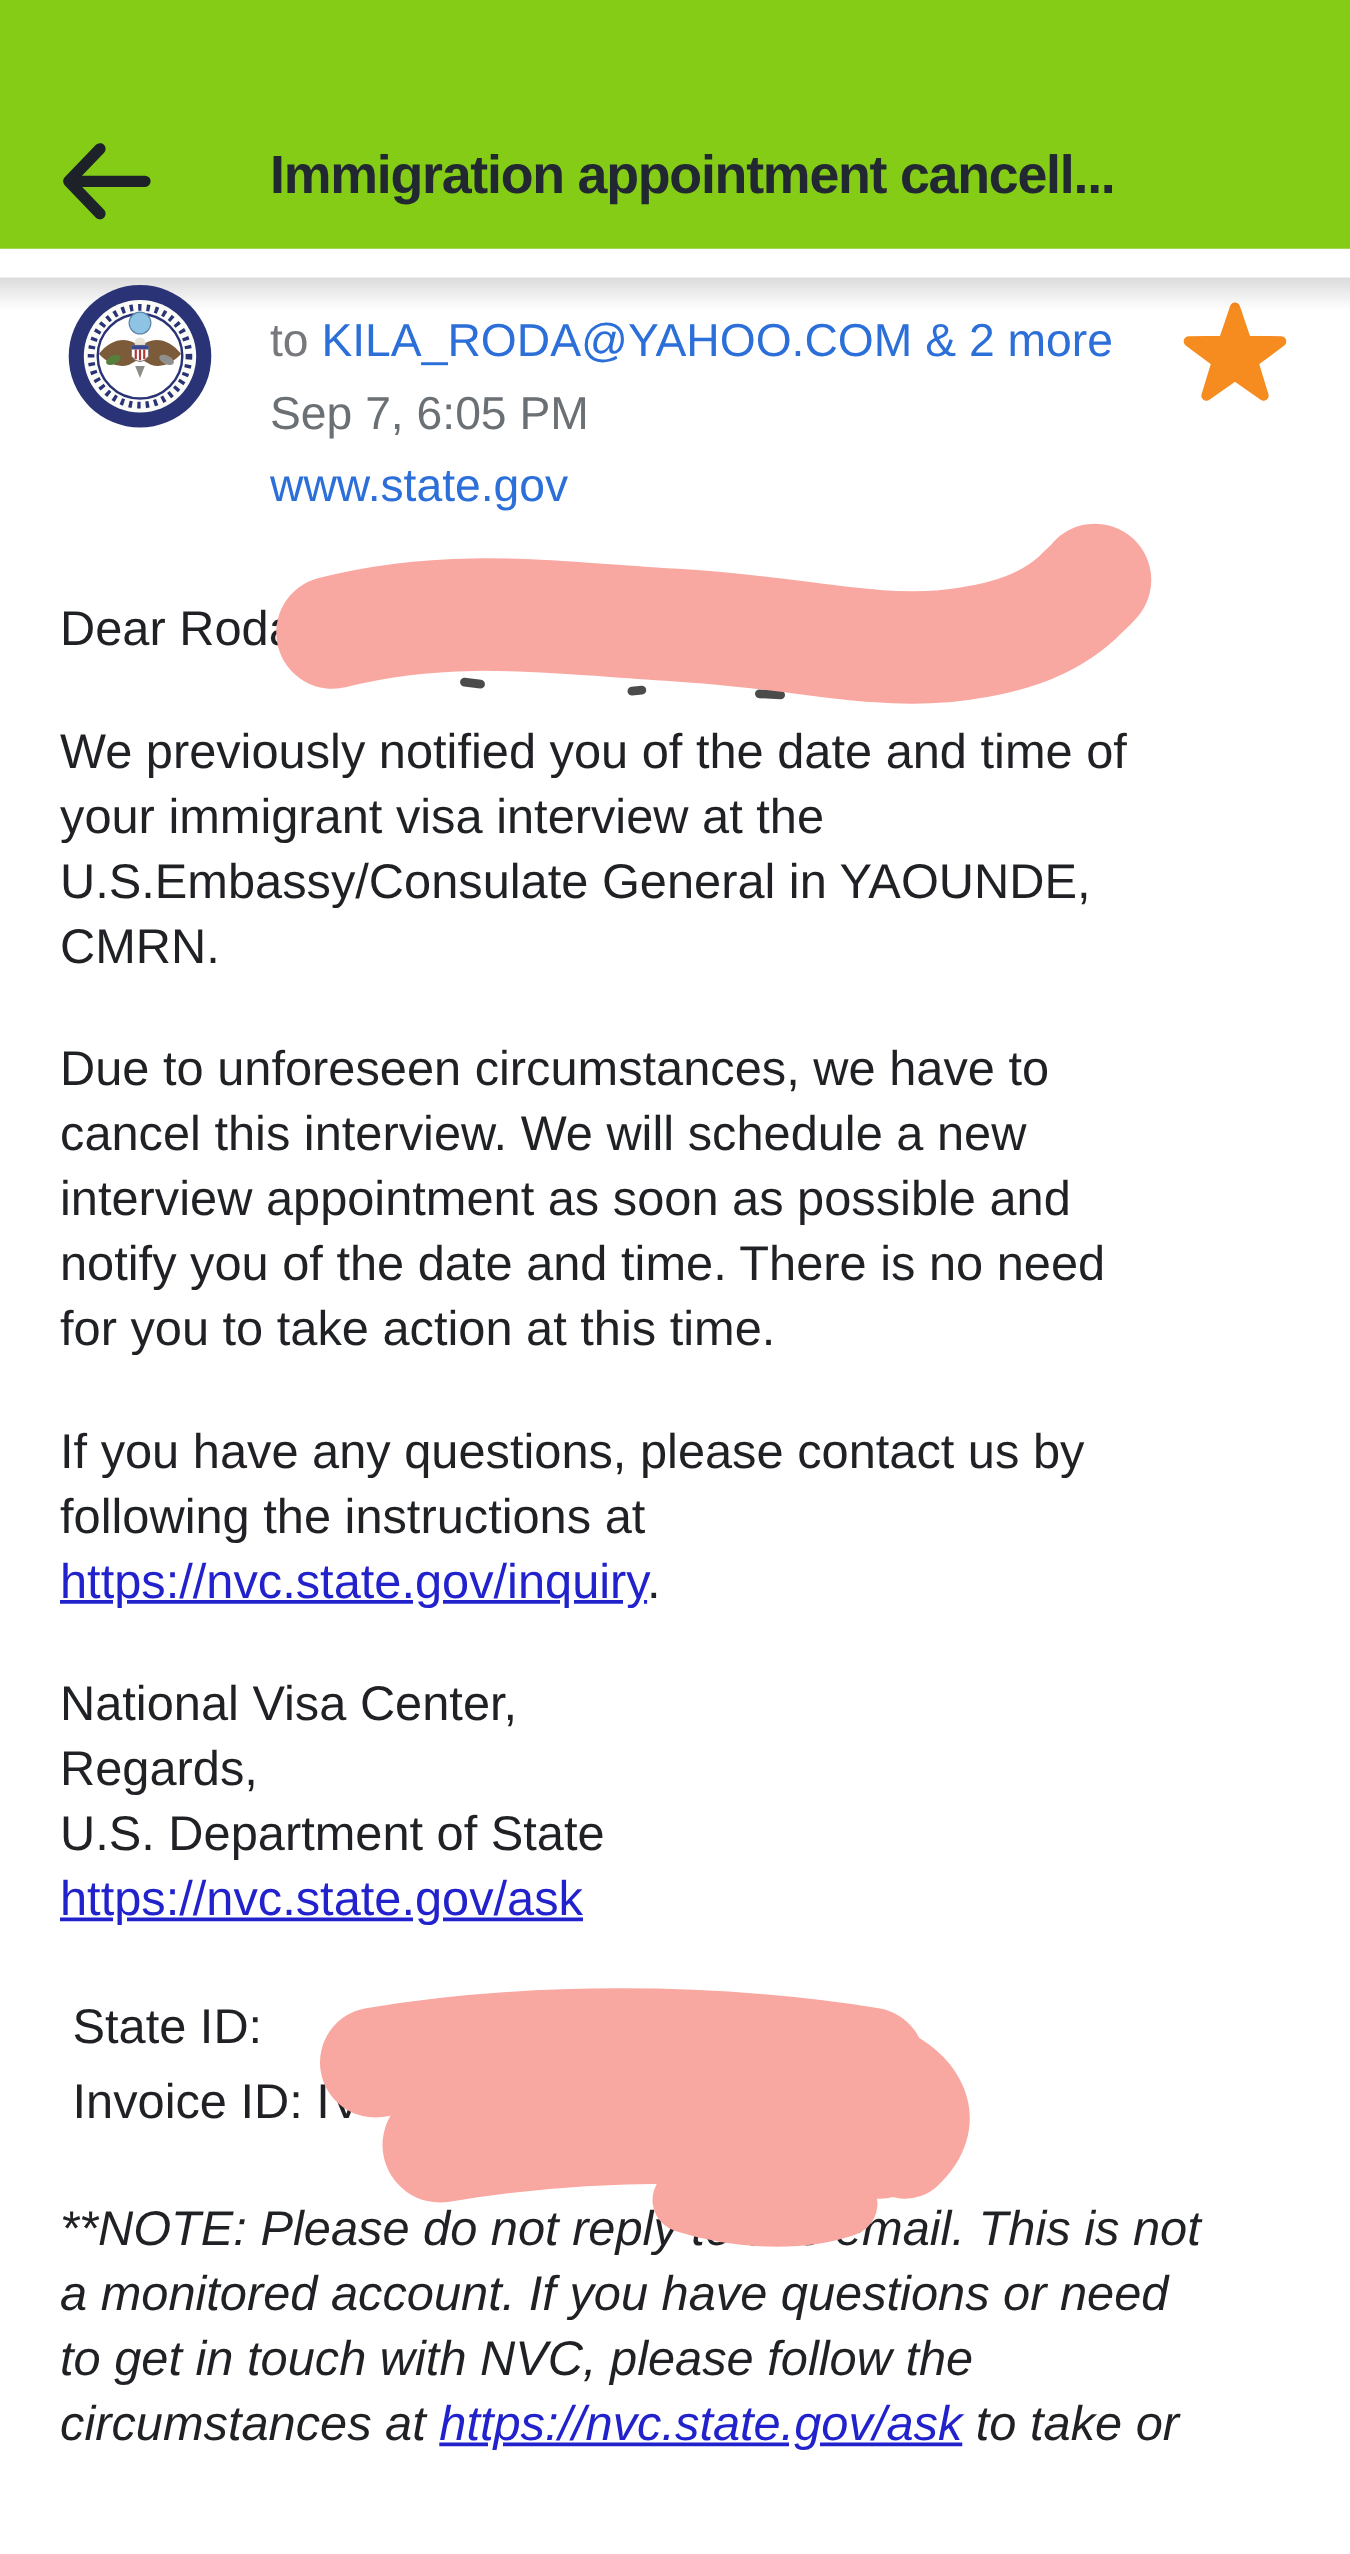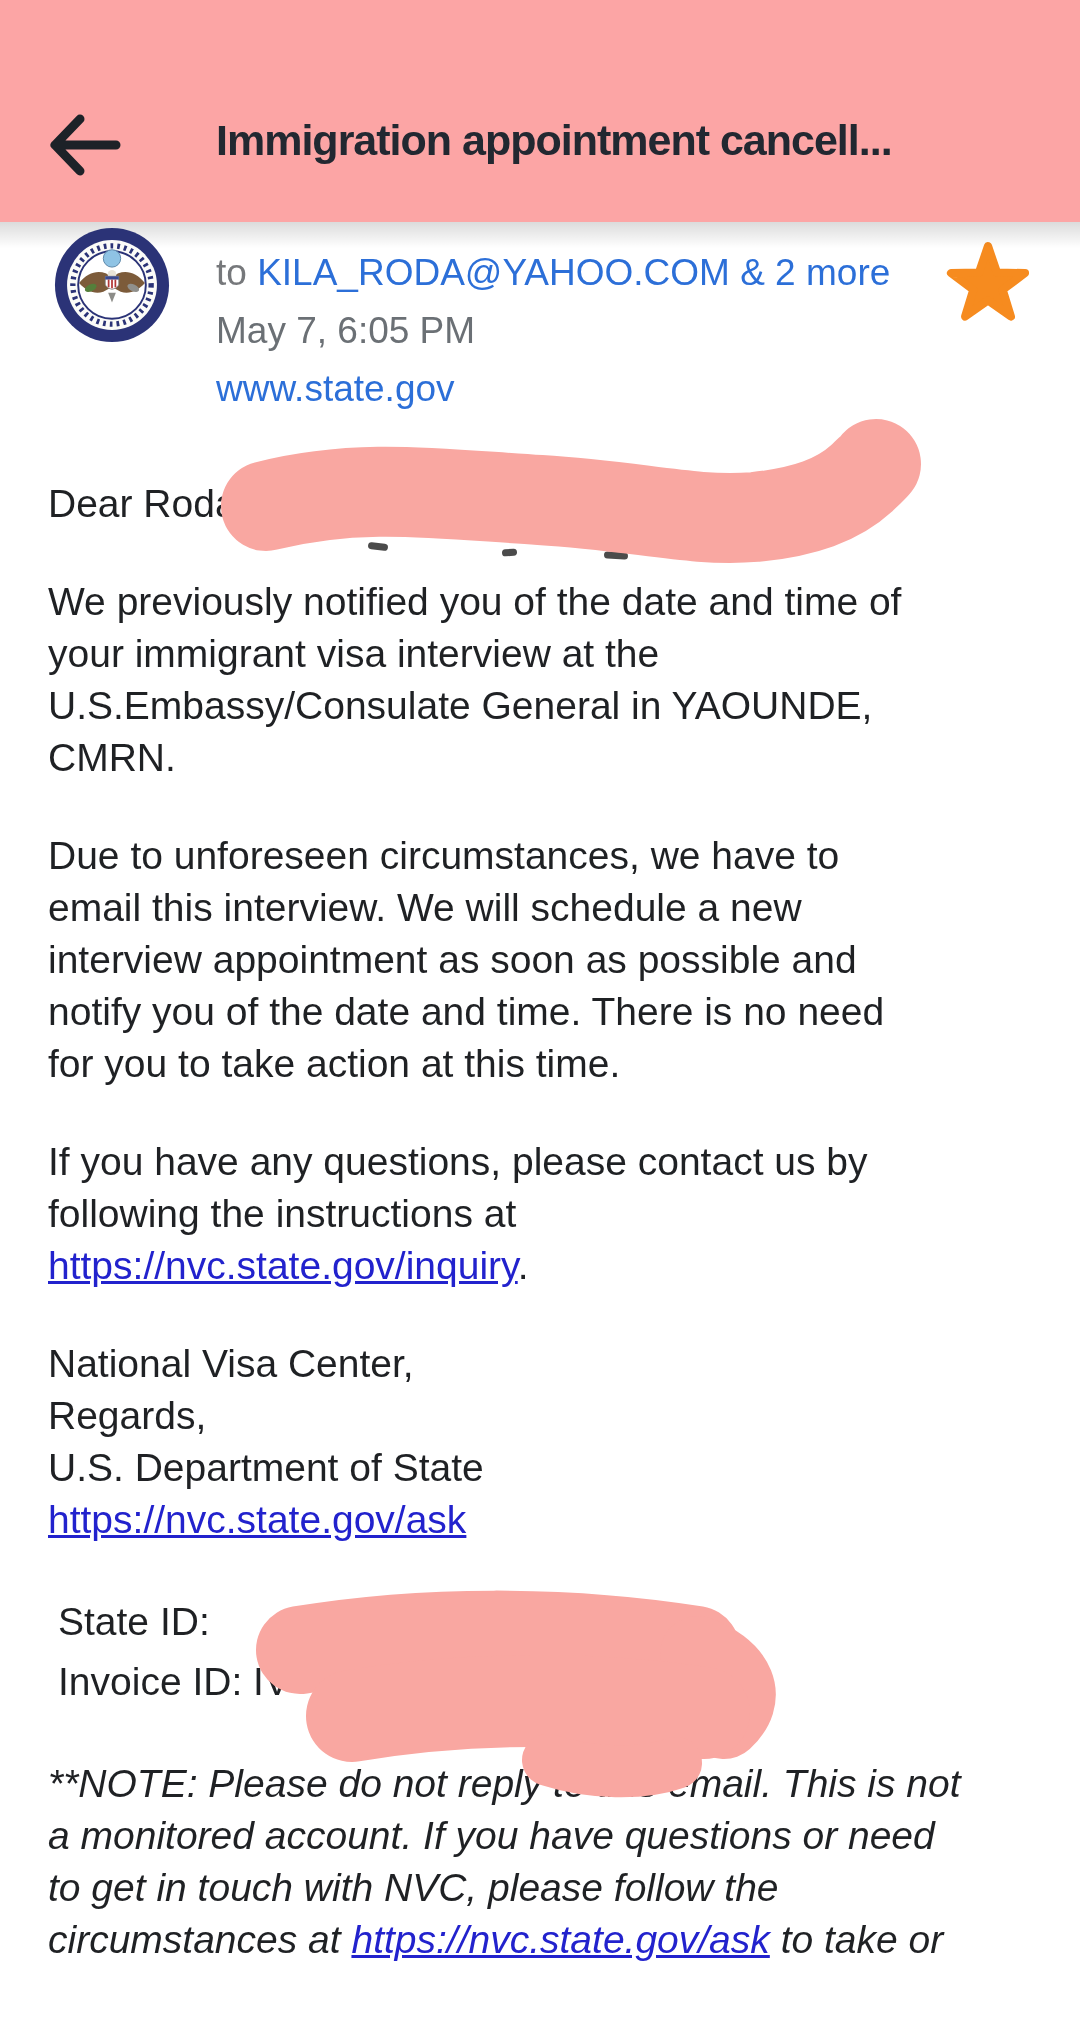--- a/index.html
+++ b/index.html
@@ -5,21 +5,21 @@
   html,body{margin:0;padding:0;background:#ffffff;}
   .screen{
     position:relative;width:1080px;height:2043px;overflow:hidden;background:#ffffff;
     font-family:"Liberation Sans", sans-serif;color:#1f2124;
   }
   
   .status-count{
     position:absolute;left:138px;top:14px;font-size:32px;color:#41464c;
   }
   
-  .appbar{position:absolute;left:0;top:0;width:1080px;height:222px;background:#fca5a5;z-index:3;}
+  .appbar{position:absolute;left:0;top:0;width:1080px;height:199px;background:#84cc16;z-index:3;}
   .back-btn{position:absolute;left:46px;top:110px;width:78px;height:70px;cursor:pointer;background:none;border:none;padding:0;}
   .appbar-title{
     position:absolute;left:216px;top:116px;width:820px;
     font-size:43px;font-weight:700;letter-spacing:-1px;color:#222831;
     white-space:nowrap;overflow:hidden;
   }
   .appbar-shadow{
     position:absolute;left:0;top:222px;width:1080px;height:26px;z-index:1;
     background:linear-gradient(to bottom, rgba(0,0,0,0.14), rgba(0,0,0,0));
   }
@@ -91,21 +91,21 @@
         <rect x="62.6" y="54.4" width="1.8" height="8" fill="#b23737"></rect>
       </svg>
     </span>
   </div>
 
   <div class="meta-line meta-to">
     <span class="to-label">to</span>
     <span> </span>
     <span class="recipients">KILA_RODA@YAHOO.COM &amp; 2 more</span>
   </div>
-  <div class="meta-line meta-date">May 7, 6:05 PM</div>
+  <div class="meta-line meta-date">Sep 7, 6:05 PM</div>
   <div class="meta-line meta-site">
     <a href="#">www.state.gov</a>
   </div>
 
   <button class="star-btn" aria-label="starred">
     <span>
       <svg width="88" height="84" viewBox="0 0 80 82">
         <polygon points="40,6 48.8,31.9 76.1,32.3 54.3,48.6 62.3,74.7 40,59 17.7,74.7 25.7,48.6 3.9,32.3 31.2,31.9" style="fill:var(--star-orange,#f68b1f);stroke:var(--star-orange,#f68b1f);" stroke-width="8" stroke-linejoin="round"></polygon>
       </svg>
     </span>
@@ -116,21 +116,21 @@
         <div class="line"><span>Dear Roda</span></div>
       </div>
       <div class="para">
         <div class="line"><span>We previously notified you of the date and time of</span></div>
         <div class="line"><span>your immigrant visa interview at the</span></div>
         <div class="line"><span>U.S.Embassy/Consulate General in YAOUNDE,</span></div>
         <div class="line"><span>CMRN.</span></div>
       </div>
       <div class="para">
         <div class="line"><span>Due to unforeseen circumstances, we have to</span></div>
-        <div class="line"><span>email this interview. We will schedule a new</span></div>
+        <div class="line"><span>cancel this interview. We will schedule a new</span></div>
         <div class="line"><span>interview appointment as soon as possible and</span></div>
         <div class="line"><span>notify you of the date and time. There is no need</span></div>
         <div class="line"><span>for you to take action at this time.</span></div>
       </div>
       <div class="para">
         <div class="line"><span>If you have any questions, please contact us by</span></div>
         <div class="line"><span>following the instructions at</span></div>
         <div class="line"><a class="body-link" href="#">https://nvc.state.gov/inquiry</a><span>.</span></div>
       </div>
       <div class="para">

